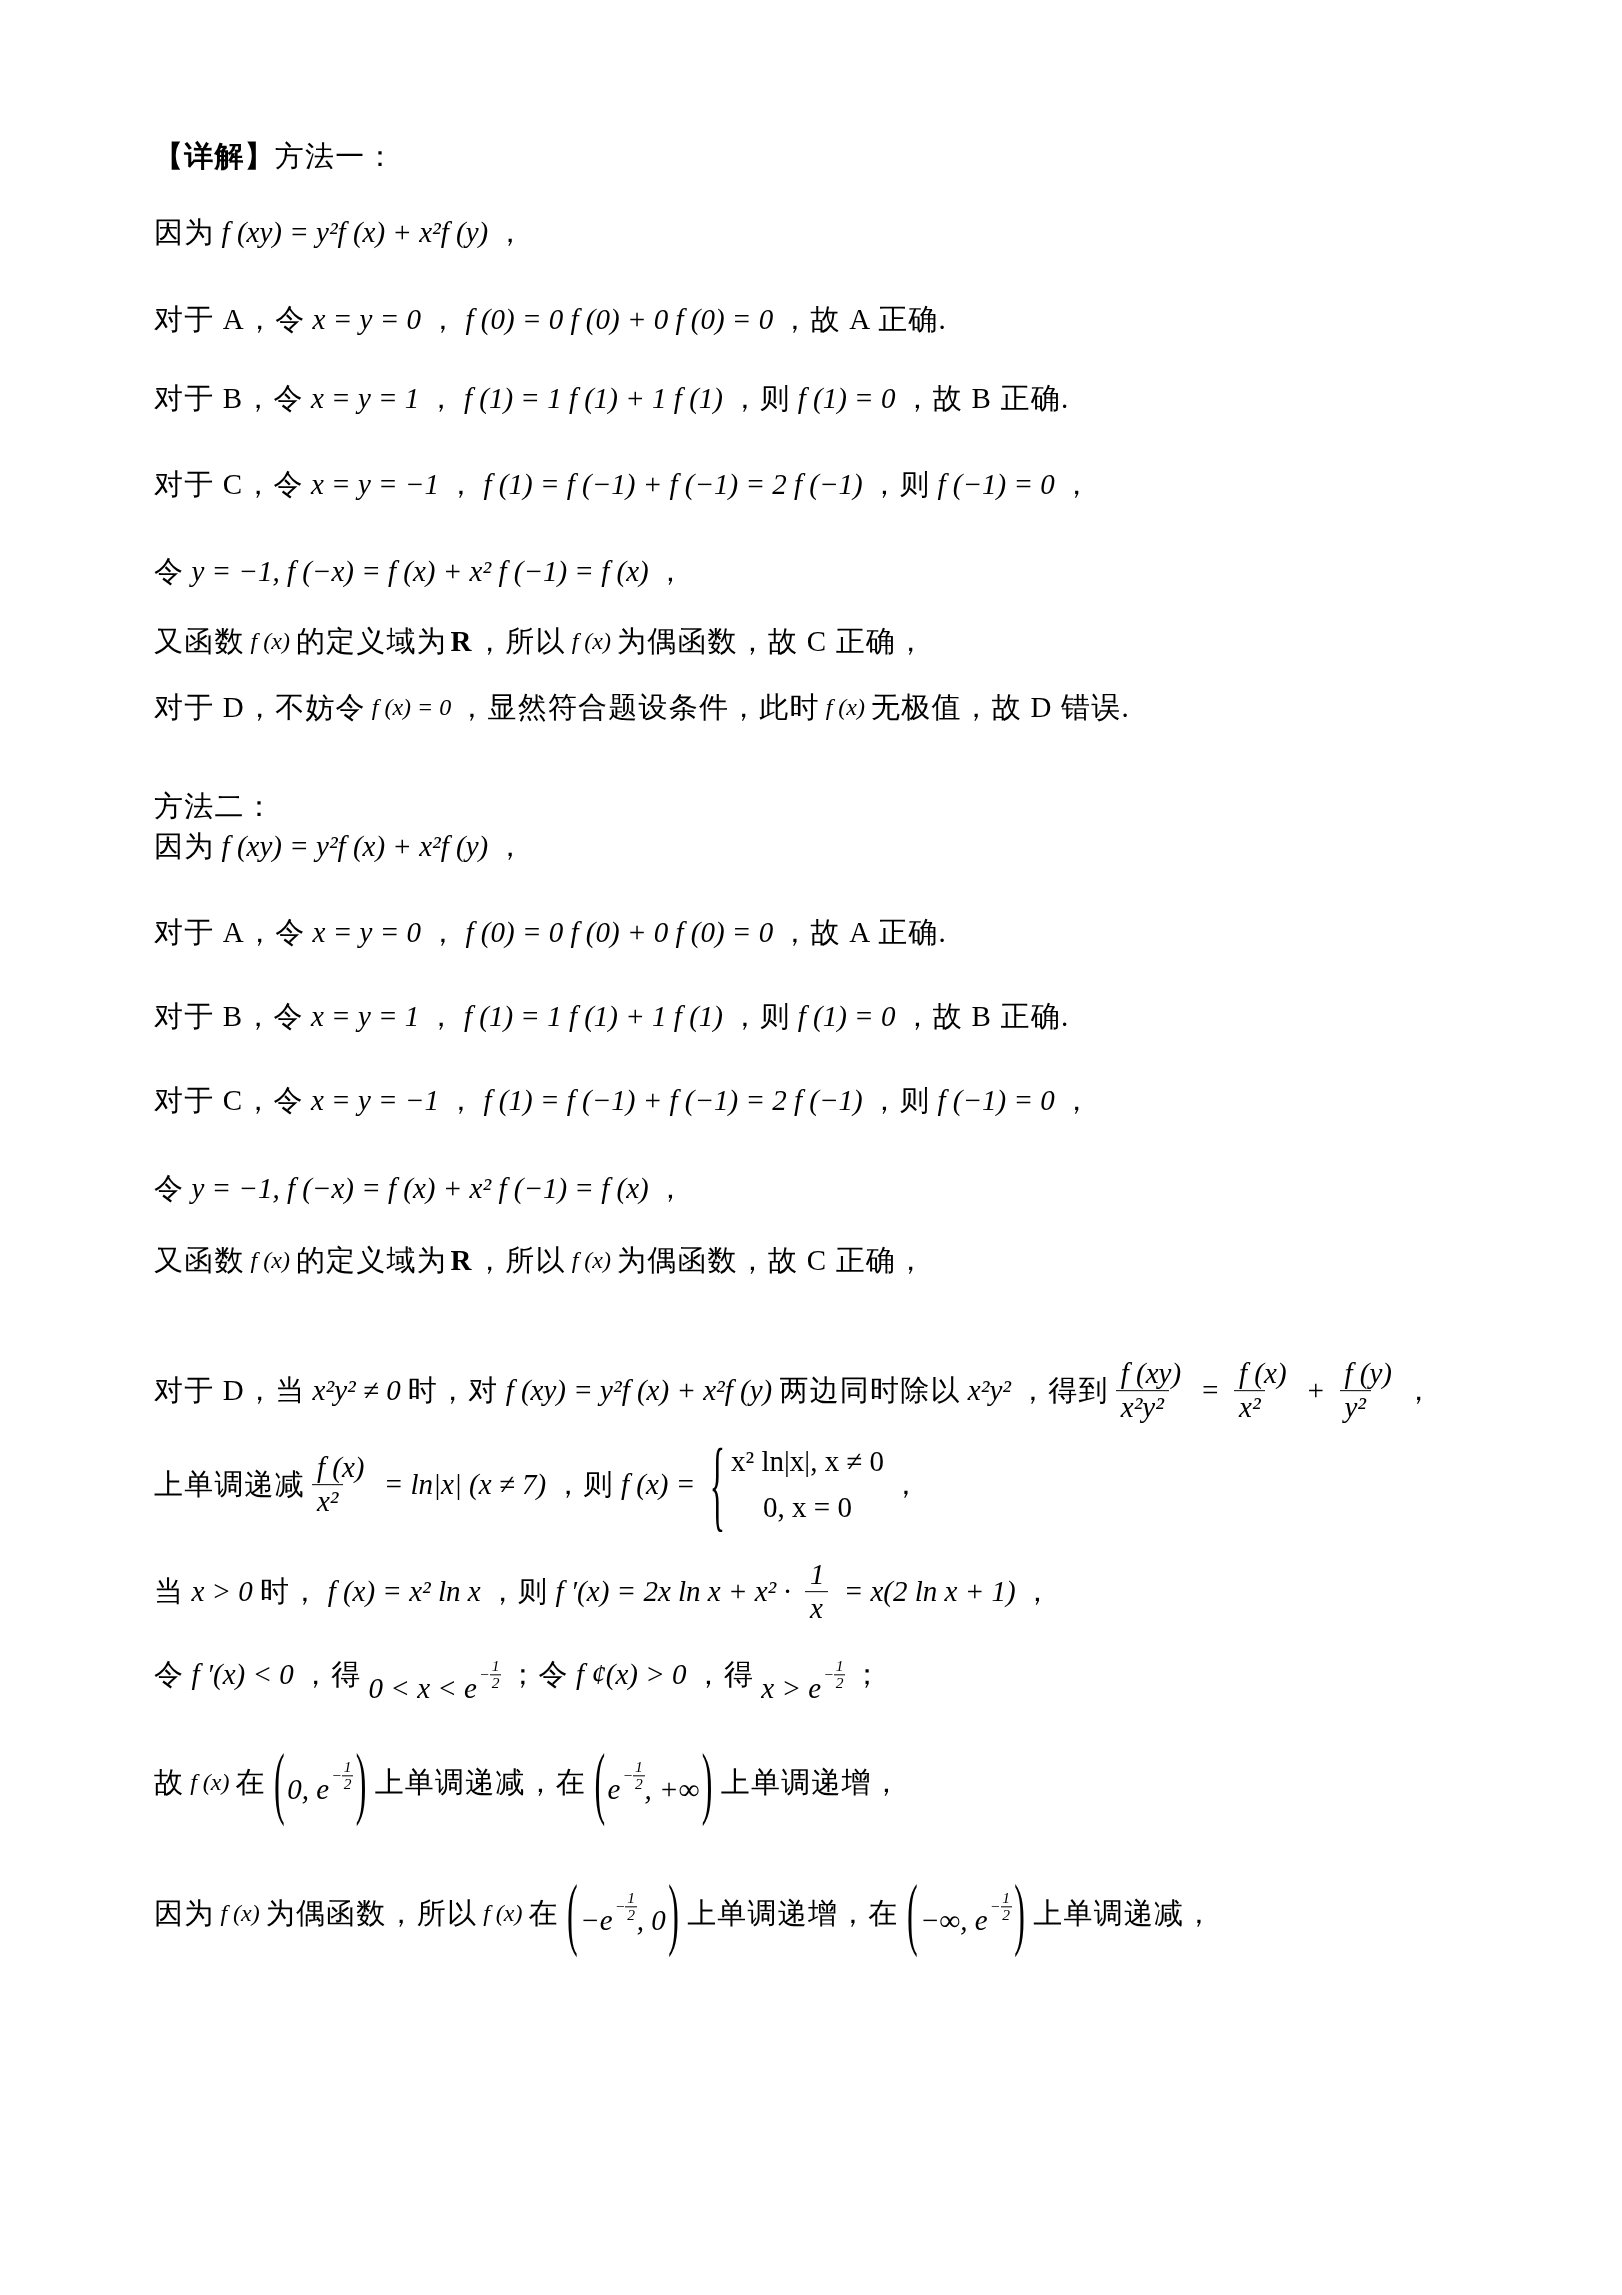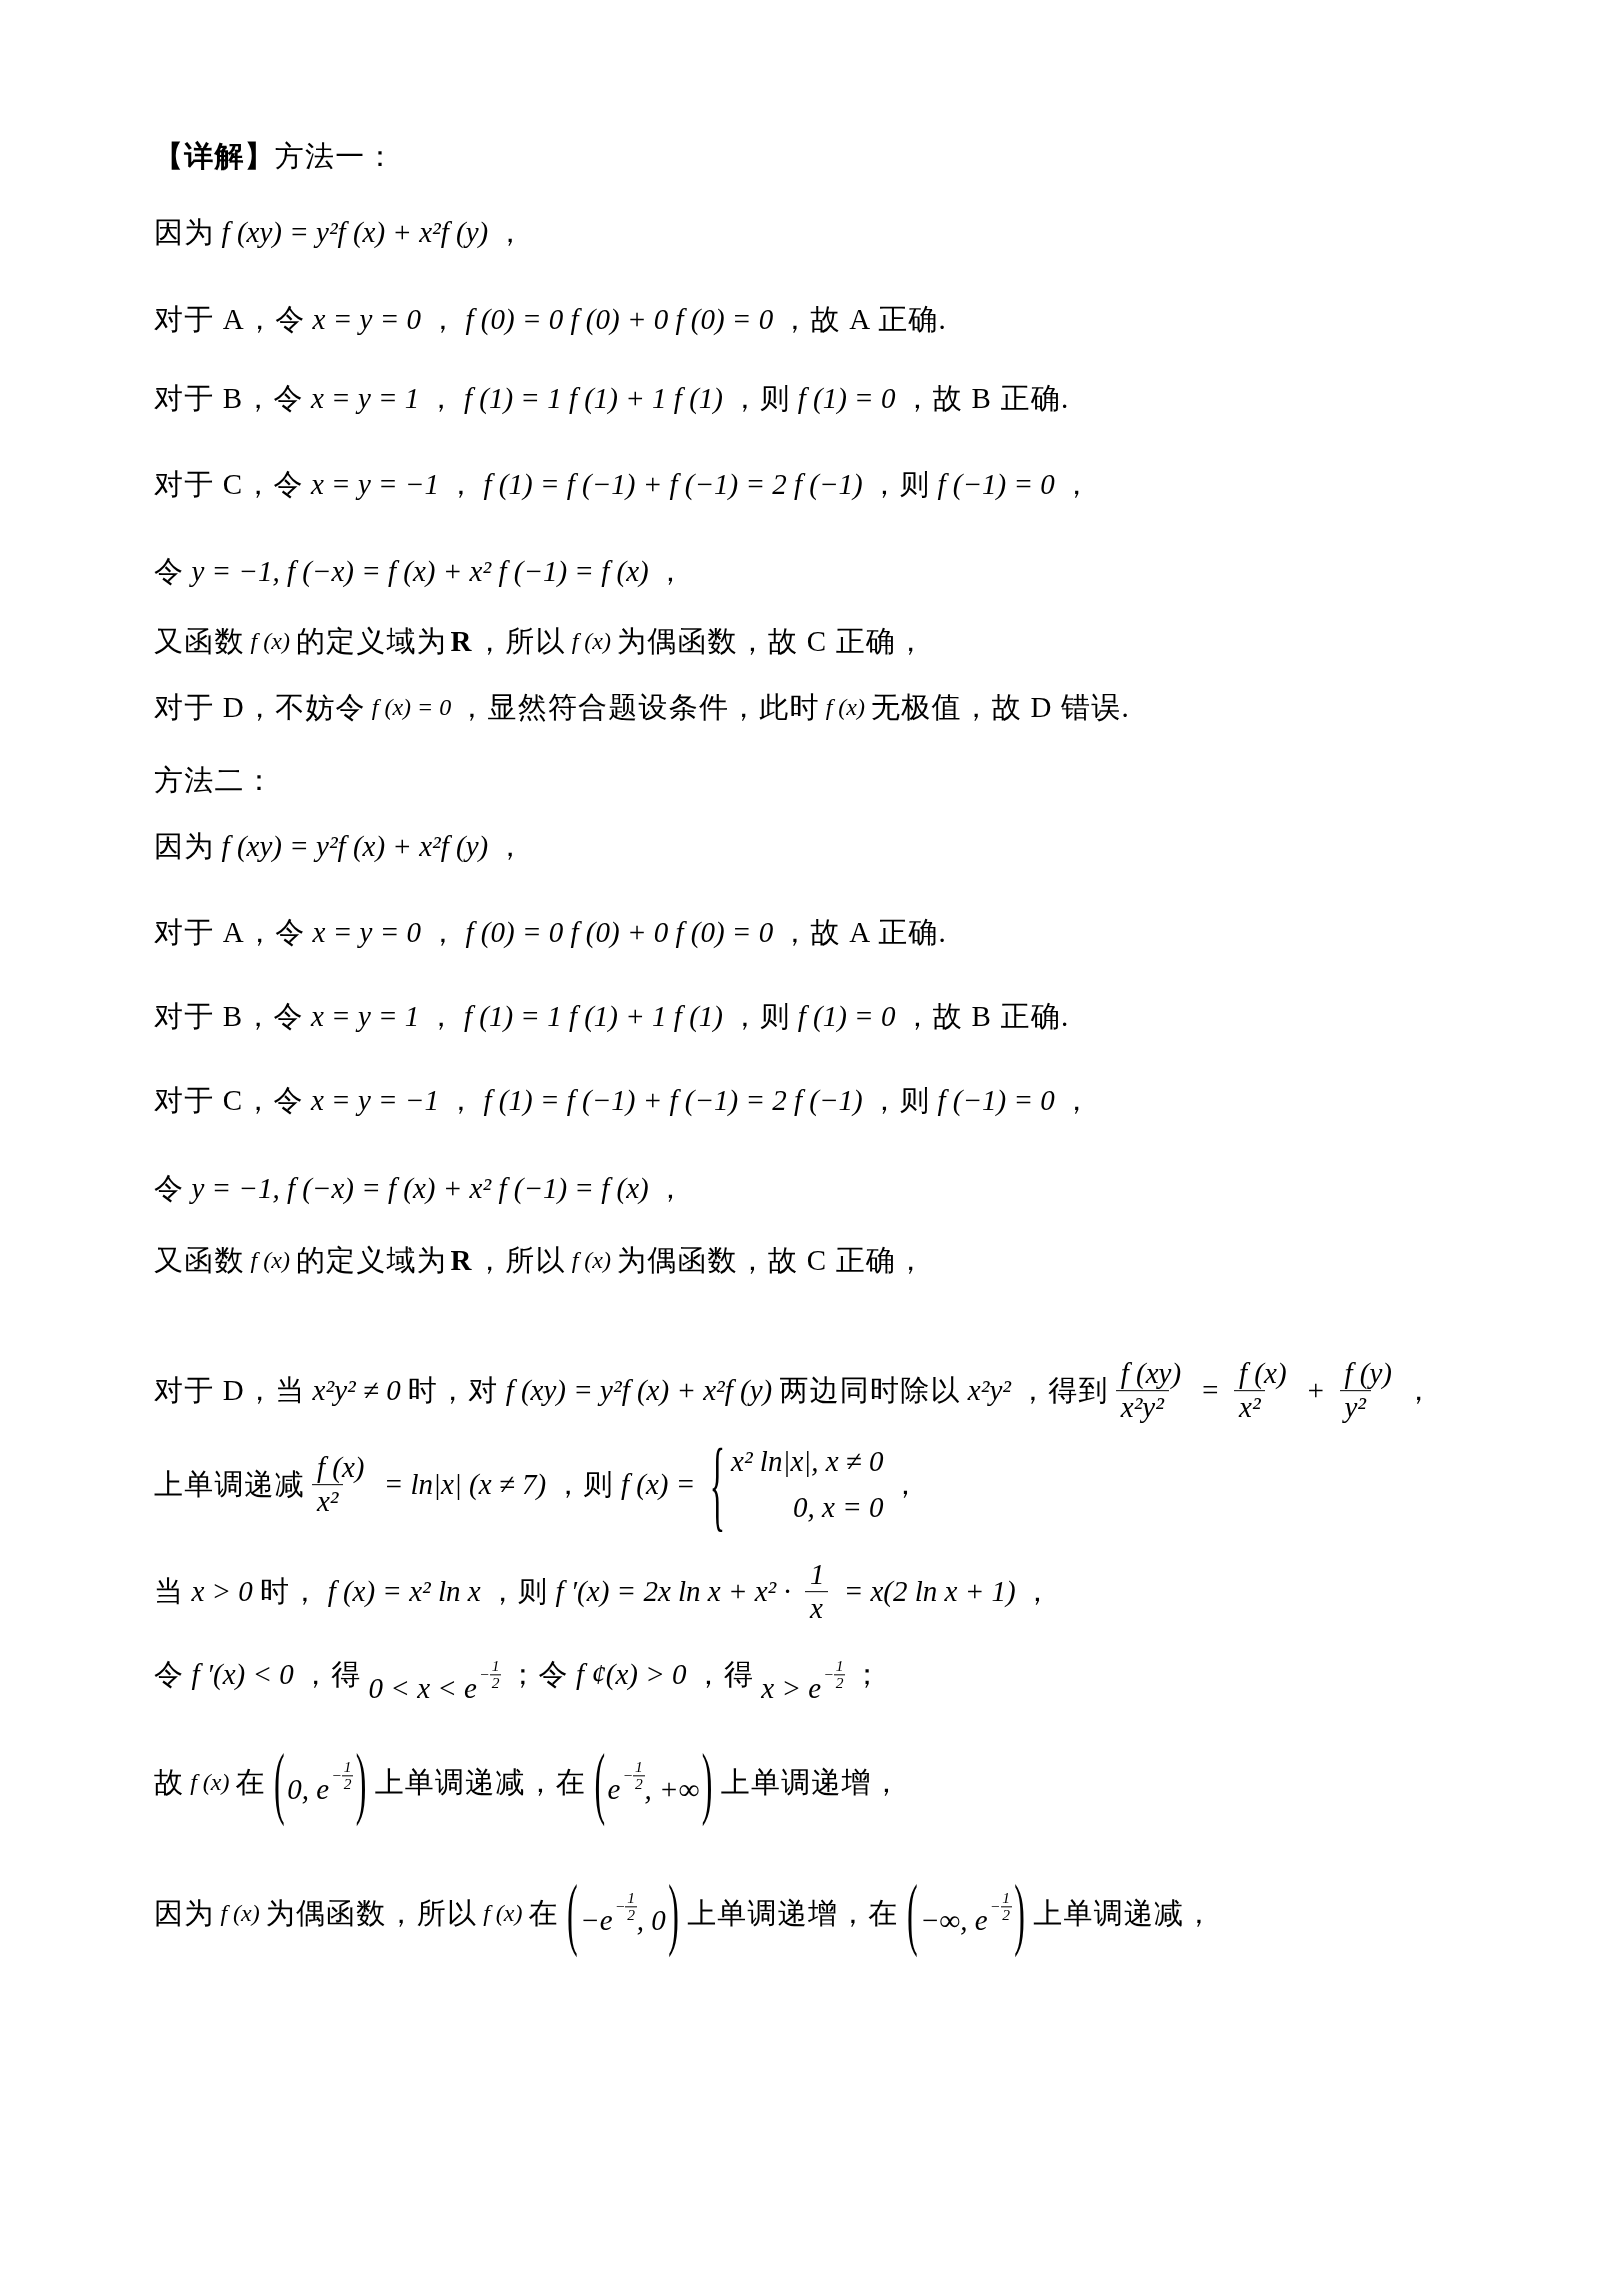--- a/index.html
+++ b/index.html
@@ -34,21 +34,21 @@
   .esup { display:inline-flex; align-items:center; font-size:15.5px; vertical-align:18px; line-height:1; font-style:italic; margin-left:2.4px; }
   .esup .efrac { display:inline-flex; flex-direction:column; align-items:center; line-height:1.05; }
   .esup .efrac .d { border-top:1.2px solid #000; padding:0 1.8px; }
   
   .ivl { display:inline-flex; align-items:center; margin:0 6px; }
   .bp { font-style:normal; transform:scaleY(2.5); font-size:32px; padding:0 2.4px; display:inline-block; }
   .ivc { font-style:italic; display:inline-block; }
   
   .pw { display:inline-flex; align-items:center; margin:0 7.2px; }
   .brace { font-style:normal; transform:scaleY(3.2); font-size:32px; margin-right:6px; display:inline-block; }
-  .cases { display:inline-flex; flex-direction:column; align-items:flex-end; gap:13px; font-style:italic; }
+  .cases { display:inline-flex; flex-direction:column; align-items:center; gap:13px; }
   .low { position:relative; top:7.2px; display:inline-block; }
 </style>
 </head>
 <body>
 
 <div class="page">
 
   <div class="ln" style="top:157px">
     <span class="tag">【详解】</span>
       <span class="cn">方法一：</span>
@@ -105,21 +105,21 @@
   </div>
 
   <div class="ln" style="top:708px">
     <span class="cn">对于 D，不妨令</span>
     <span class="msm">f (x) = 0</span>
     <span class="cn">，显然符合题设条件，此时</span>
     <span class="msm">f (x)</span>
     <span class="cn">无极值，故 D 错误.</span>
   </div>
 
-  <div class="ln" style="top:781px">
+  <div class="ln" style="top:807px">
     <span class="cn">方法二：</span>
   </div>
 
   <div class="ln" style="top:847px">
     <span class="cn">因为</span>
     <span class="m">f (xy) = y²f (x) + x²f (y)</span>
     <span class="cn">，</span>
   </div>
 
   <div class="ln" style="top:933px">

